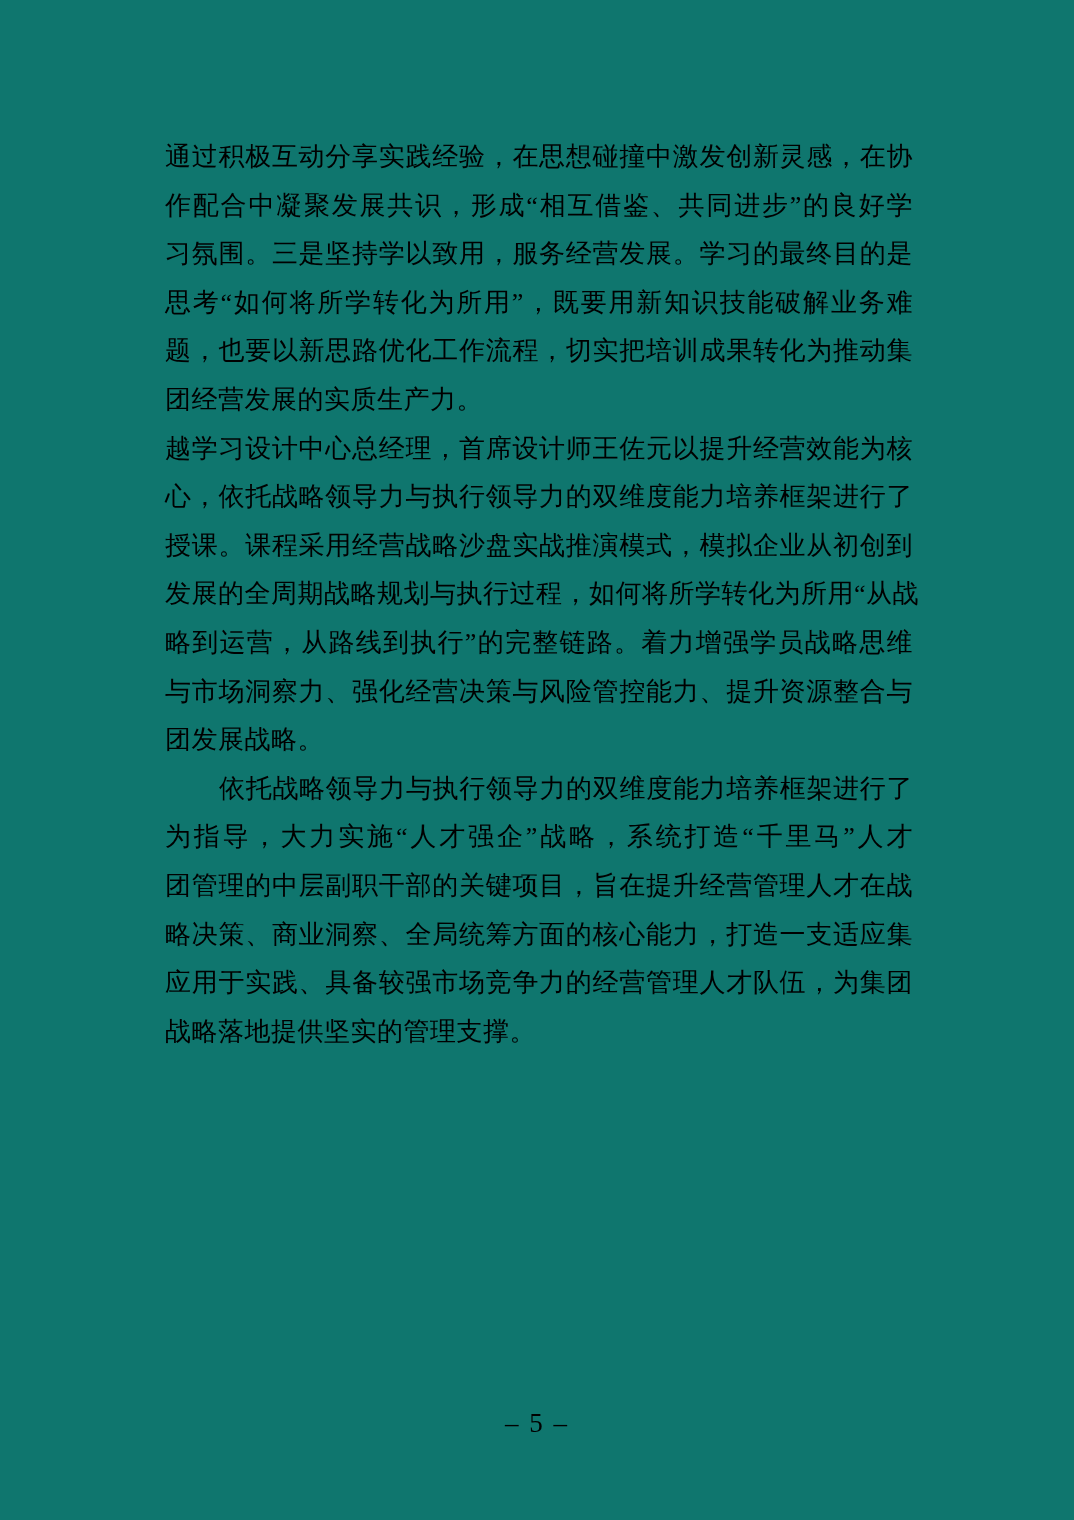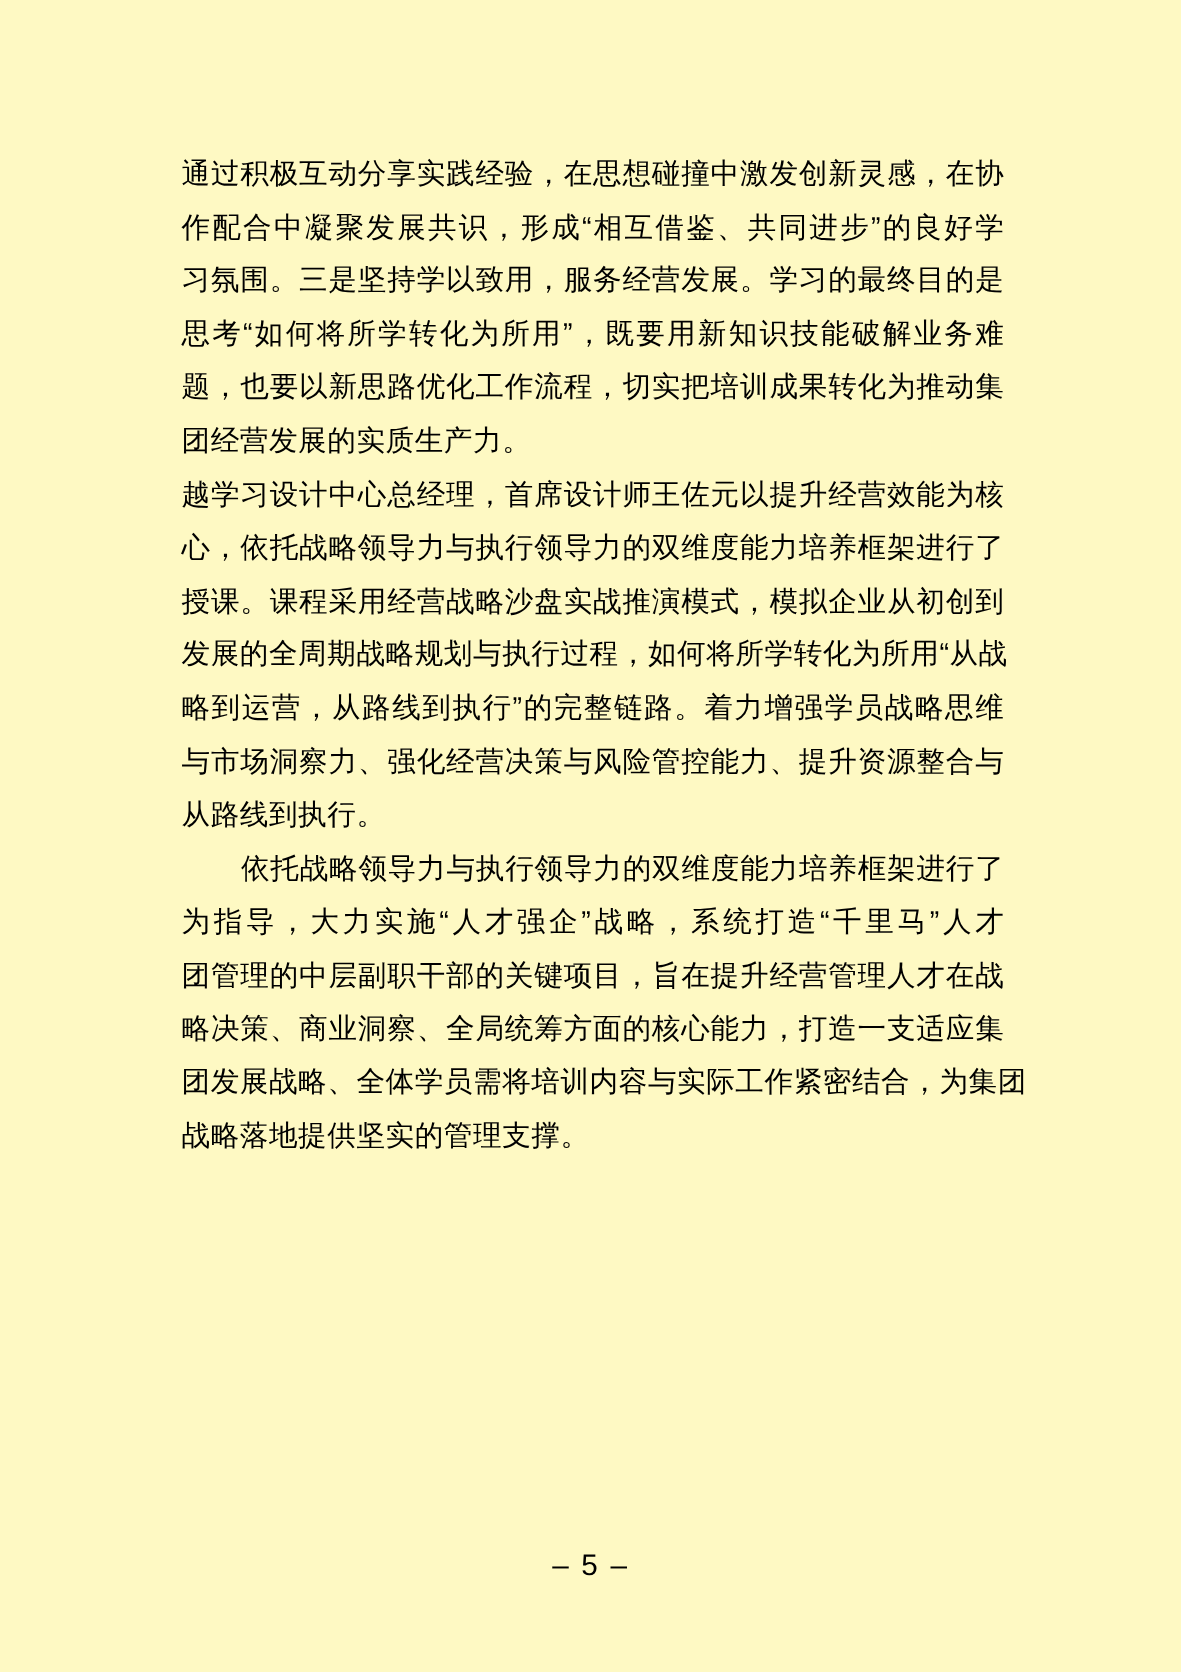--- a/index.html
+++ b/index.html
@@ -4,23 +4,23 @@
 <style>
   html, body {
     margin: 0;
     padding: 0;
     background: #ffffff;
   }
   .page {
     position: relative;
     width: 1074px;
     height: 1520px;
-    background: #fef9c3;
+    background: #0f766e;
     color: #000000;
-    font-family: Liberation Sans, sans-serif;
+    font-family: Liberation Serif, serif;
     overflow: hidden;
   }
   .text-block {
     position: absolute;
     left: 165px;
     top: 133px;
     width: 748px;
   }
   .paragraph {
     margin: 0;
@@ -68,25 +68,25 @@
         <div class="line">题，也要以新思路优化工作流程，切实把培训成果转化为推动集</div>
         <div class="line last">团经营发展的实质生产力。</div>
       </div>
       <div class="paragraph">
         <div class="line">越学习设计中心总经理，首席设计师王佐元以提升经营效能为核</div>
         <div class="line">心，依托战略领导力与执行领导力的双维度能力培养框架进行了</div>
         <div class="line">授课。课程采用经营战略沙盘实战推演模式，模拟企业从初创到</div>
         <div class="line">发展的全周期战略规划与执行过程，如何将所学转化为所用“从战</div>
         <div class="line">略到运营，从路线到执行”的完整链路。着力增强学员战略思维</div>
         <div class="line">与市场洞察力、强化经营决策与风险管控能力、提升资源整合与</div>
-        <div class="line last">从路线到执行。</div>
+        <div class="line last">团发展战略。</div>
       </div>
       <div class="paragraph">
         <div class="line indent">依托战略领导力与执行领导力的双维度能力培养框架进行了</div>
         <div class="line">为指导，大力实施“人才强企”战略，系统打造“千里马”人才</div>
         <div class="line">团管理的中层副职干部的关键项目，旨在提升经营管理人才在战</div>
         <div class="line">略决策、商业洞察、全局统筹方面的核心能力，打造一支适应集</div>
-        <div class="line">团发展战略、全体学员需将培训内容与实际工作紧密结合，为集团</div>
+        <div class="line">应用于实践、具备较强市场竞争力的经营管理人才队伍，为集团</div>
         <div class="line last">战略落地提供坚实的管理支撑。</div>
       </div>
     </div>
   <div class="footer">– 5 –</div>
 </div>
 
 </body></html>

